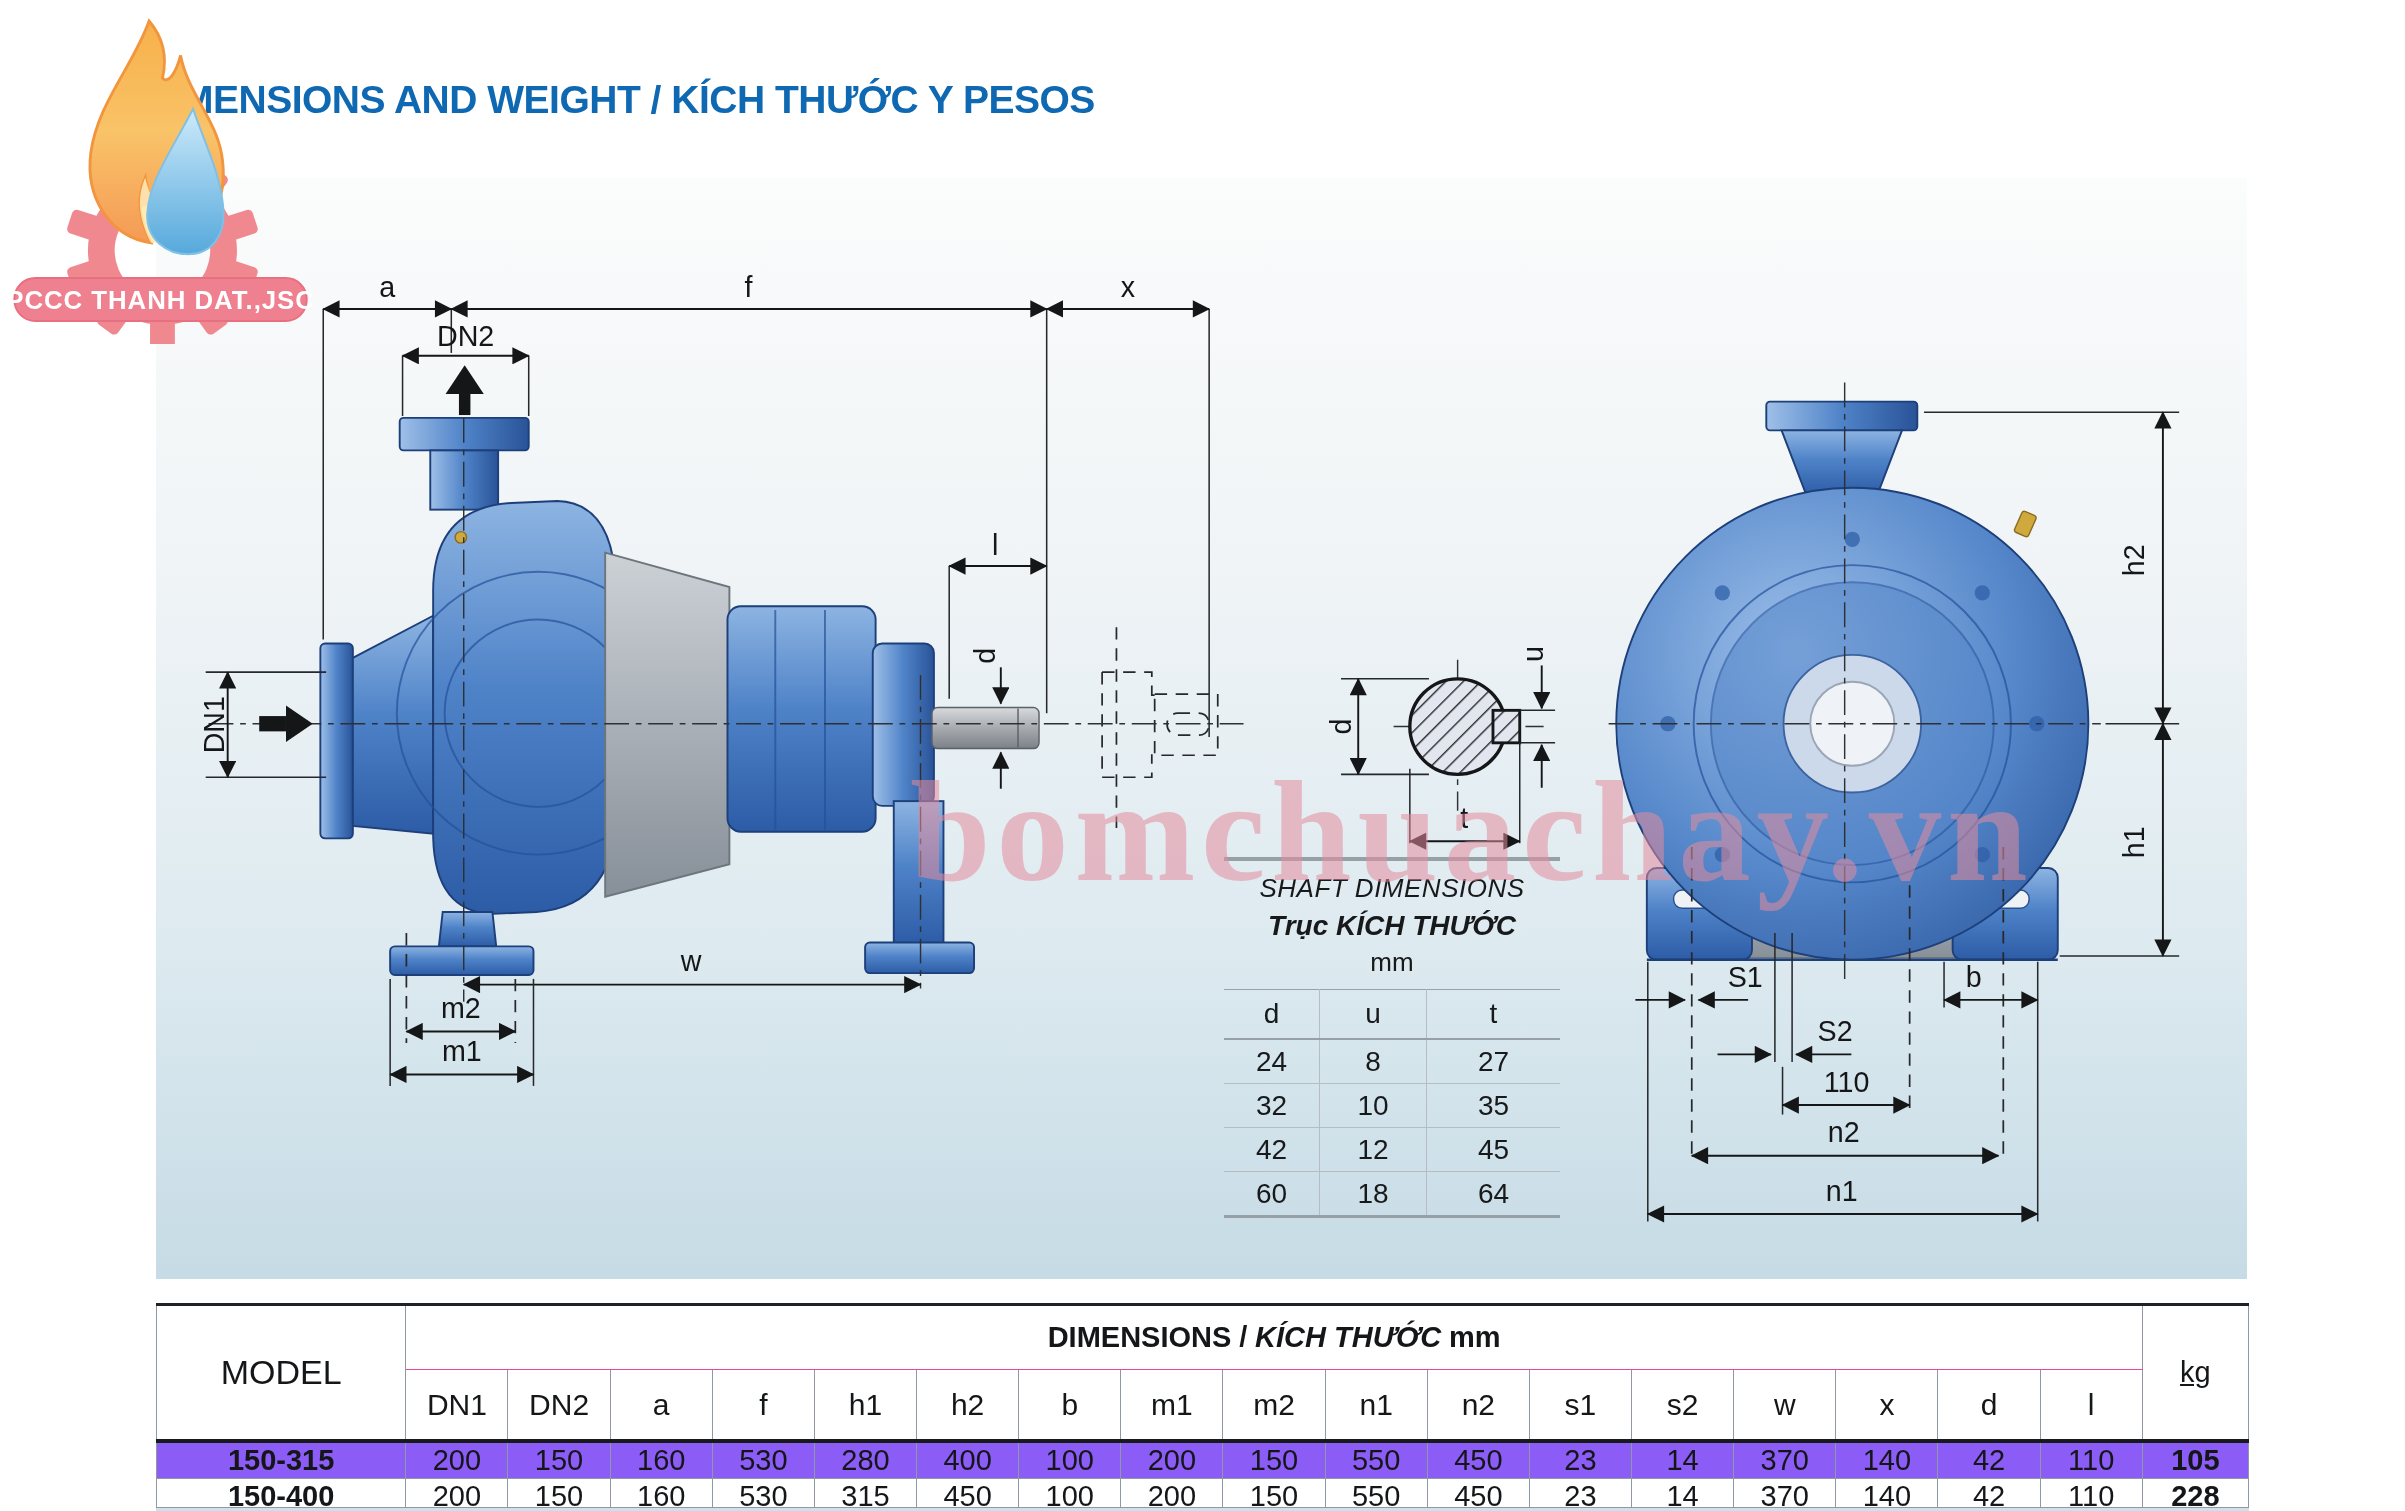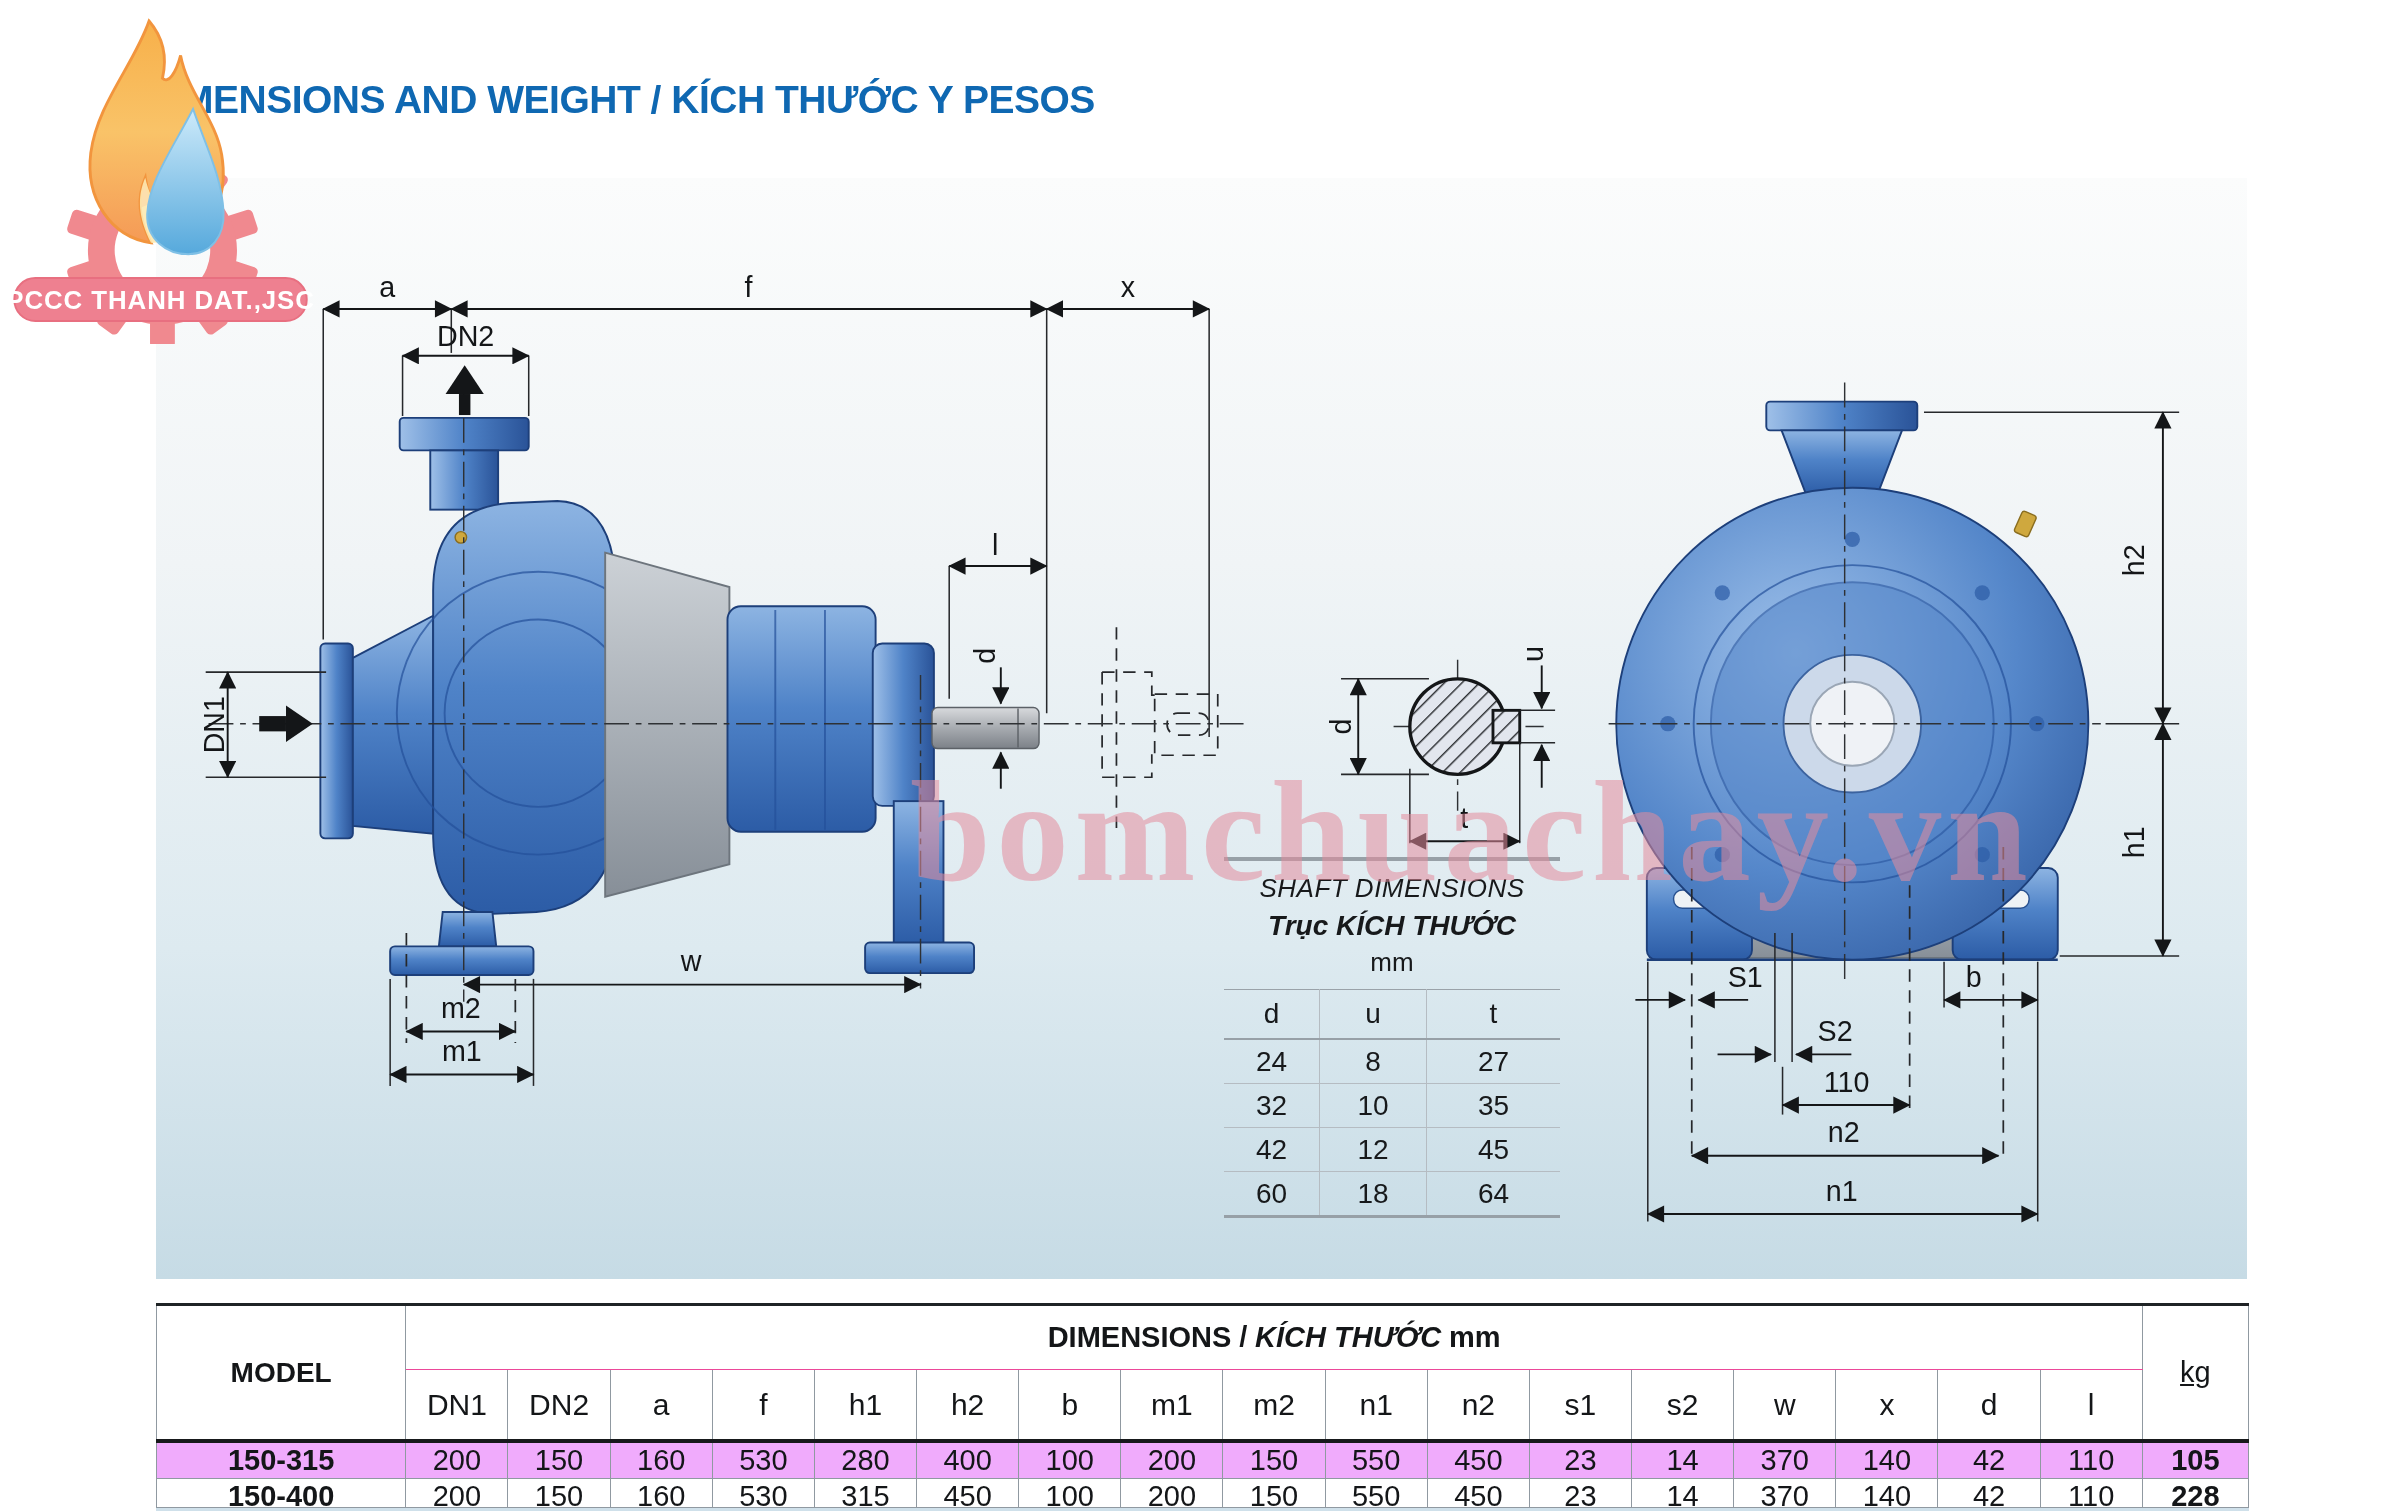--- a/index.html
+++ b/index.html
@@ -40,24 +40,24 @@
   table.shaft tbody tr + tr td{border-top:1px solid #b5bcc2;}
 
   
   #dims-table{position:absolute;left:156px;top:1303px;width:2093px;border-collapse:collapse;
               table-layout:fixed;border-top:3.8px solid #1f2326;}
   #dims-table td{border-left:1px solid #9099a1;border-right:1px solid #9099a1;
                  text-align:center;font-size:29px;color:#141618;overflow:hidden;white-space:nowrap;}
   #dims-table .hr1 .dims-h{height:61px;border-bottom:1px solid #ec4899;font-weight:bold;font-size:29px;}
   #dims-table .hr1 .dims-h .bi{font-style:italic;margin:0 7.6px;}
   #dims-table .hr2 td{height:67px;border-bottom:4.8px solid #17191b;font-size:30px;}
-  #dims-table .model-h{font-weight:bold;border-bottom:4.8px solid #17191b;font-size:28px;}
+  #dims-table .model-h{font-weight:normal;border-bottom:4.8px solid #17191b;font-size:34px;}
   #dims-table .kg-h{border-bottom:4.8px solid #17191b;font-size:29px;text-decoration:underline;}
   #dims-table .dr td{height:32px;border-bottom:1px solid #9099a1;font-size:29px;}
-  #dims-table .odd td{background:#f0abfc;}
+  #dims-table .odd td{background:#8b5cf6;}
   #dims-table .model-c,#dims-table .kg-c{font-weight:bold;}
   #partial-row{position:absolute;left:156px;top:1507px;width:2093px;height:3.8px;
                background:#cfe0ea;border-top:1.9px solid #9099a1;}
 </style>
 </head>
 <body>
 
 <div id="page">
 
   <div id="page-title">DIMENSIONS AND WEIGHT / KÍCH THƯỚC Y PESOS</div>

